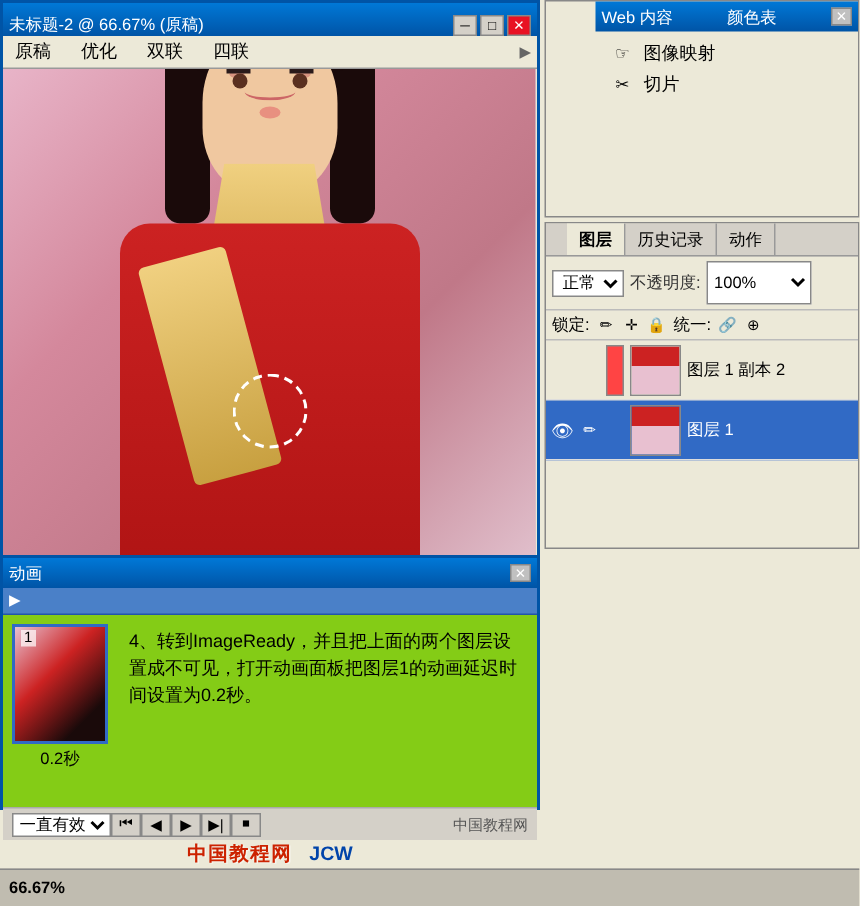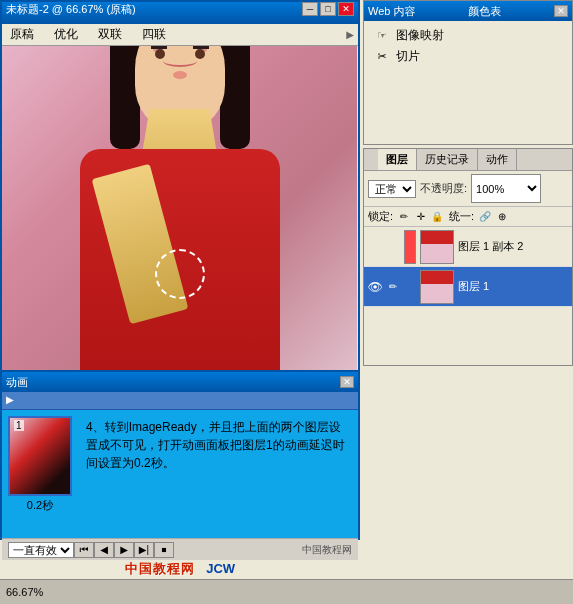--- a/index.html
+++ b/index.html
@@ -19,21 +19,21 @@
       top: 0; left: 0;
       width: 360px;
       height: 430px;
       border: 2px solid #0054a6;
       background: #ece9d8;
     }
     .window-titlebar {
       background: linear-gradient(to bottom, #0078d7, #0054a6);
       height: 22px;
       display: flex;
-      align-items: flex-start;
+      align-items: flex-end;
       justify-content: space-between;
       padding: 0 4px;
       color: white;
       font-size: 11px;
     }
     .titlebar-buttons {
       display: flex;
       gap: 2px;
     }
     .titlebar-btn {
@@ -168,20 +168,21 @@
 
     
     .right-panel {
       position: absolute;
       top: 0;
       left: 363px;
       width: 210px;
       height: 145px;
       border: 1px solid #888;
       background: #ece9d8;
+      padding-left: 33px;
     }
     .panel-header {
       background: linear-gradient(to bottom, #0078d7, #0054a6);
       height: 20px;
       display: flex;
       align-items: center;
       padding: 0 4px;
       color: white;
       font-size: 11px;
       justify-content: space-between;
@@ -367,21 +368,21 @@
     }
 
     
     .anim-panel {
       position: absolute;
       top: 370px;
       left: 0;
       width: 360px;
       height: 170px;
       border: 2px solid #0054a6;
-      background: #0ea5e9;
+      background: #84cc16;
     }
     .anim-titlebar {
       background: linear-gradient(to bottom, #0078d7, #0054a6);
       height: 20px;
       display: flex;
       align-items: center;
       justify-content: space-between;
       padding: 0 4px;
       color: white;
       font-size: 11px;
@@ -480,20 +481,21 @@
       bottom: 0;
       left: 0;
       right: 0;
       height: 25px;
       background: #c0bcb0;
       border-top: 1px solid #888;
       display: flex;
       align-items: center;
       padding: 0 6px;
       font-size: 11px;
+      font-weight: bold;
     }
   </style>
 </head>
 <body>
 
 <div class="main-window">
   <div class="window-titlebar">
     <span>未标题-2 @ 66.67% (原稿)</span>
     <div class="titlebar-buttons">
       <div class="titlebar-btn minimize">─</div>

